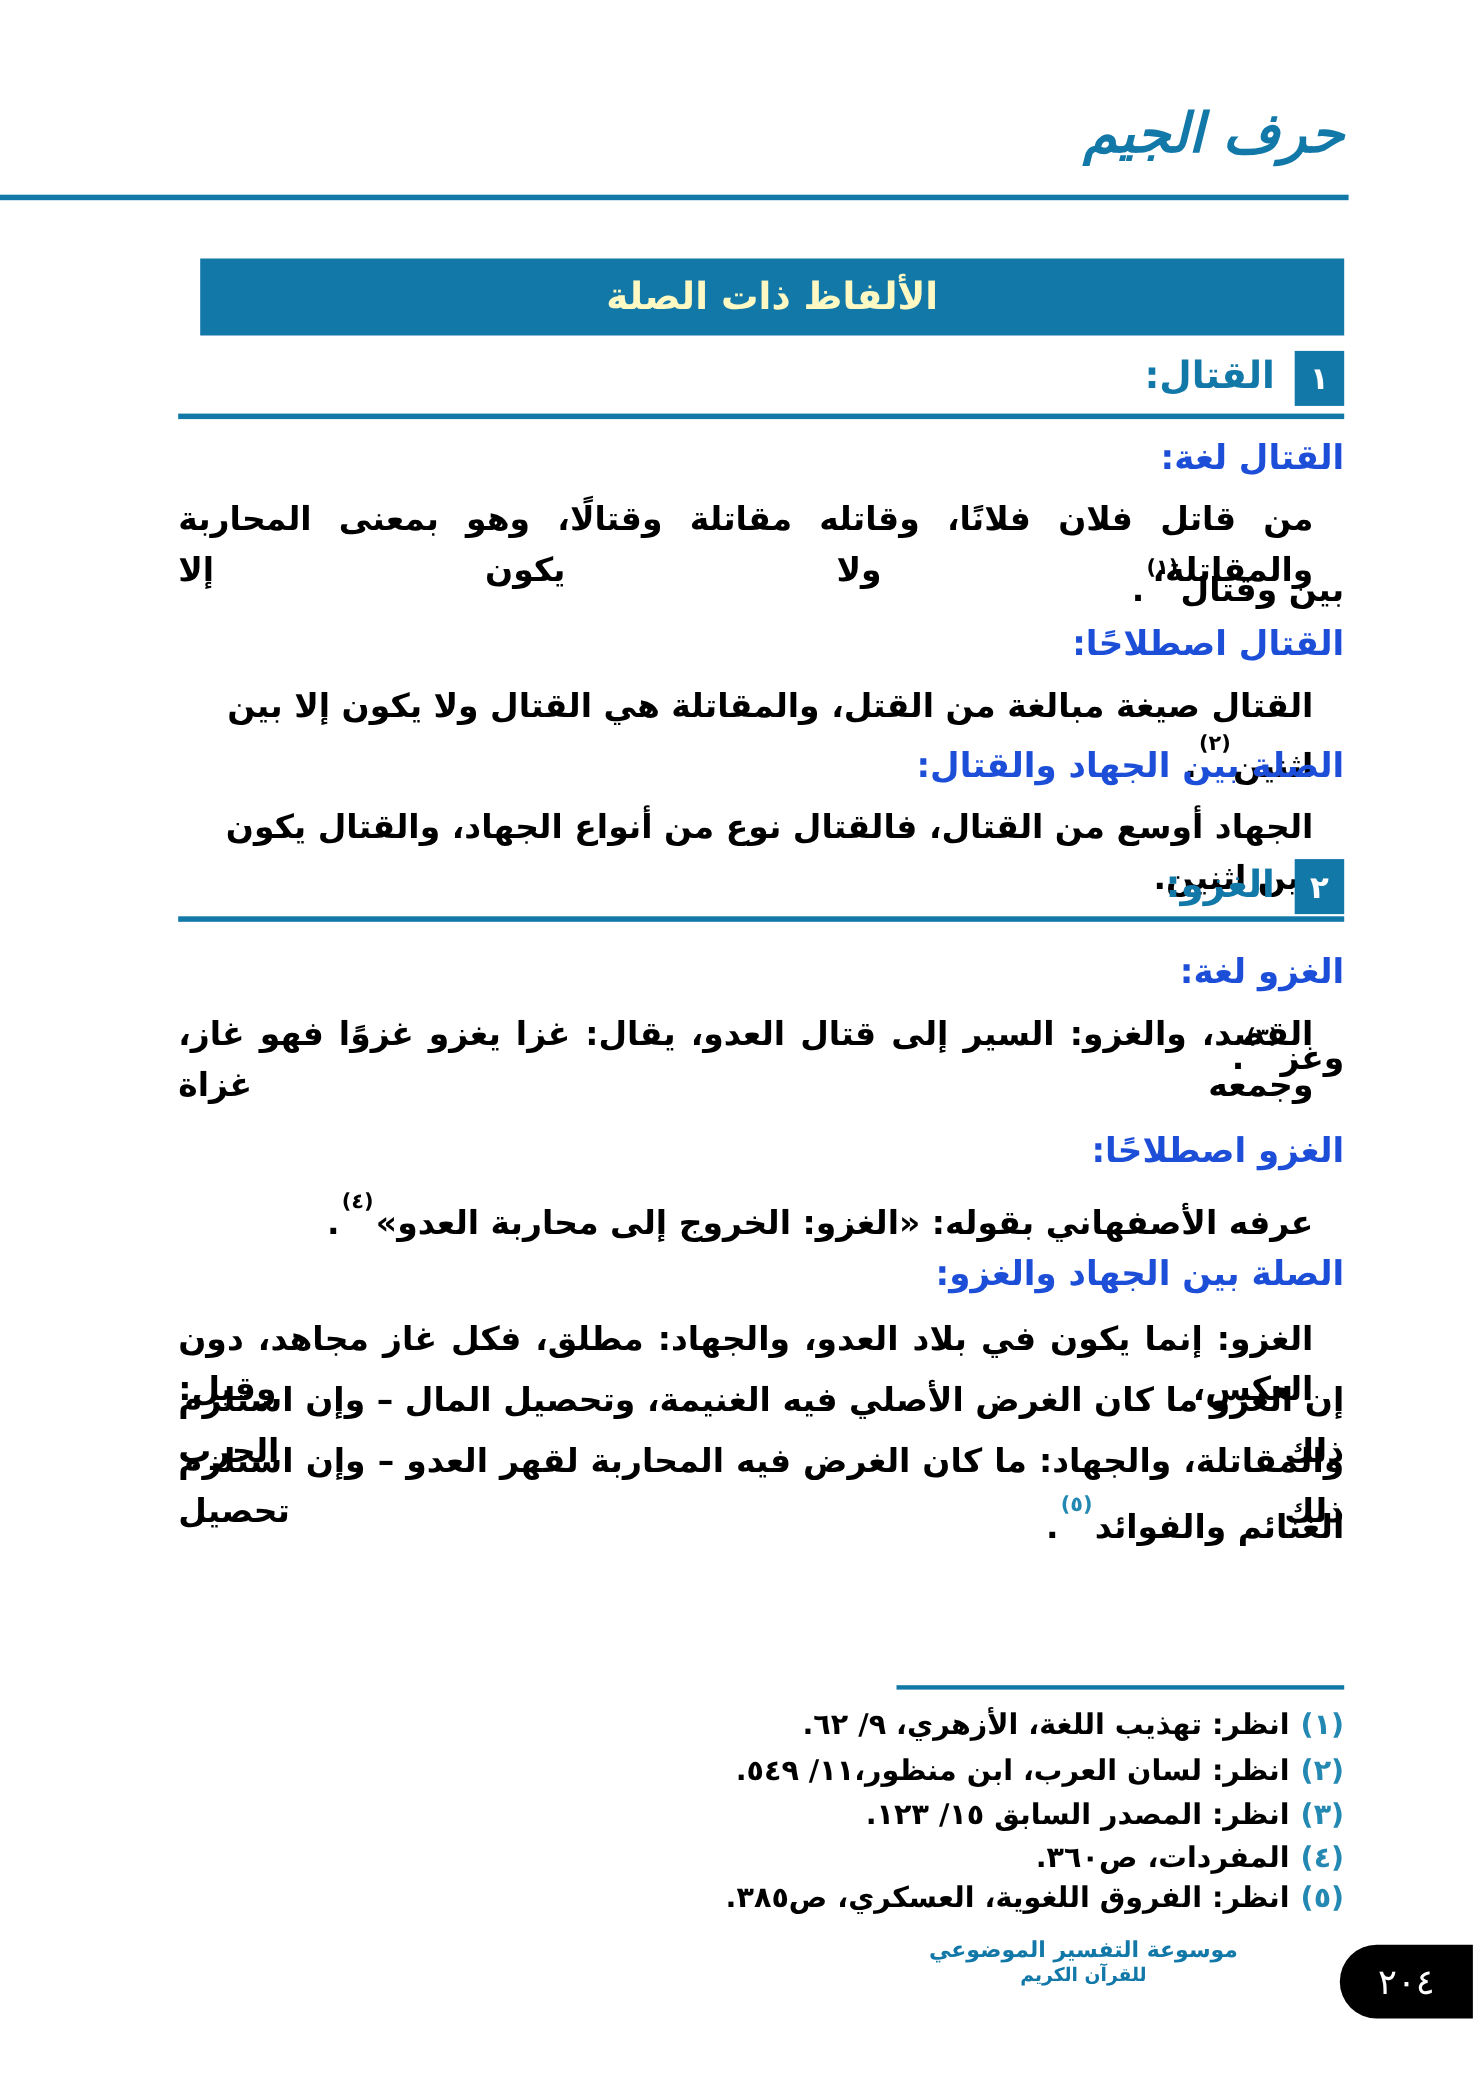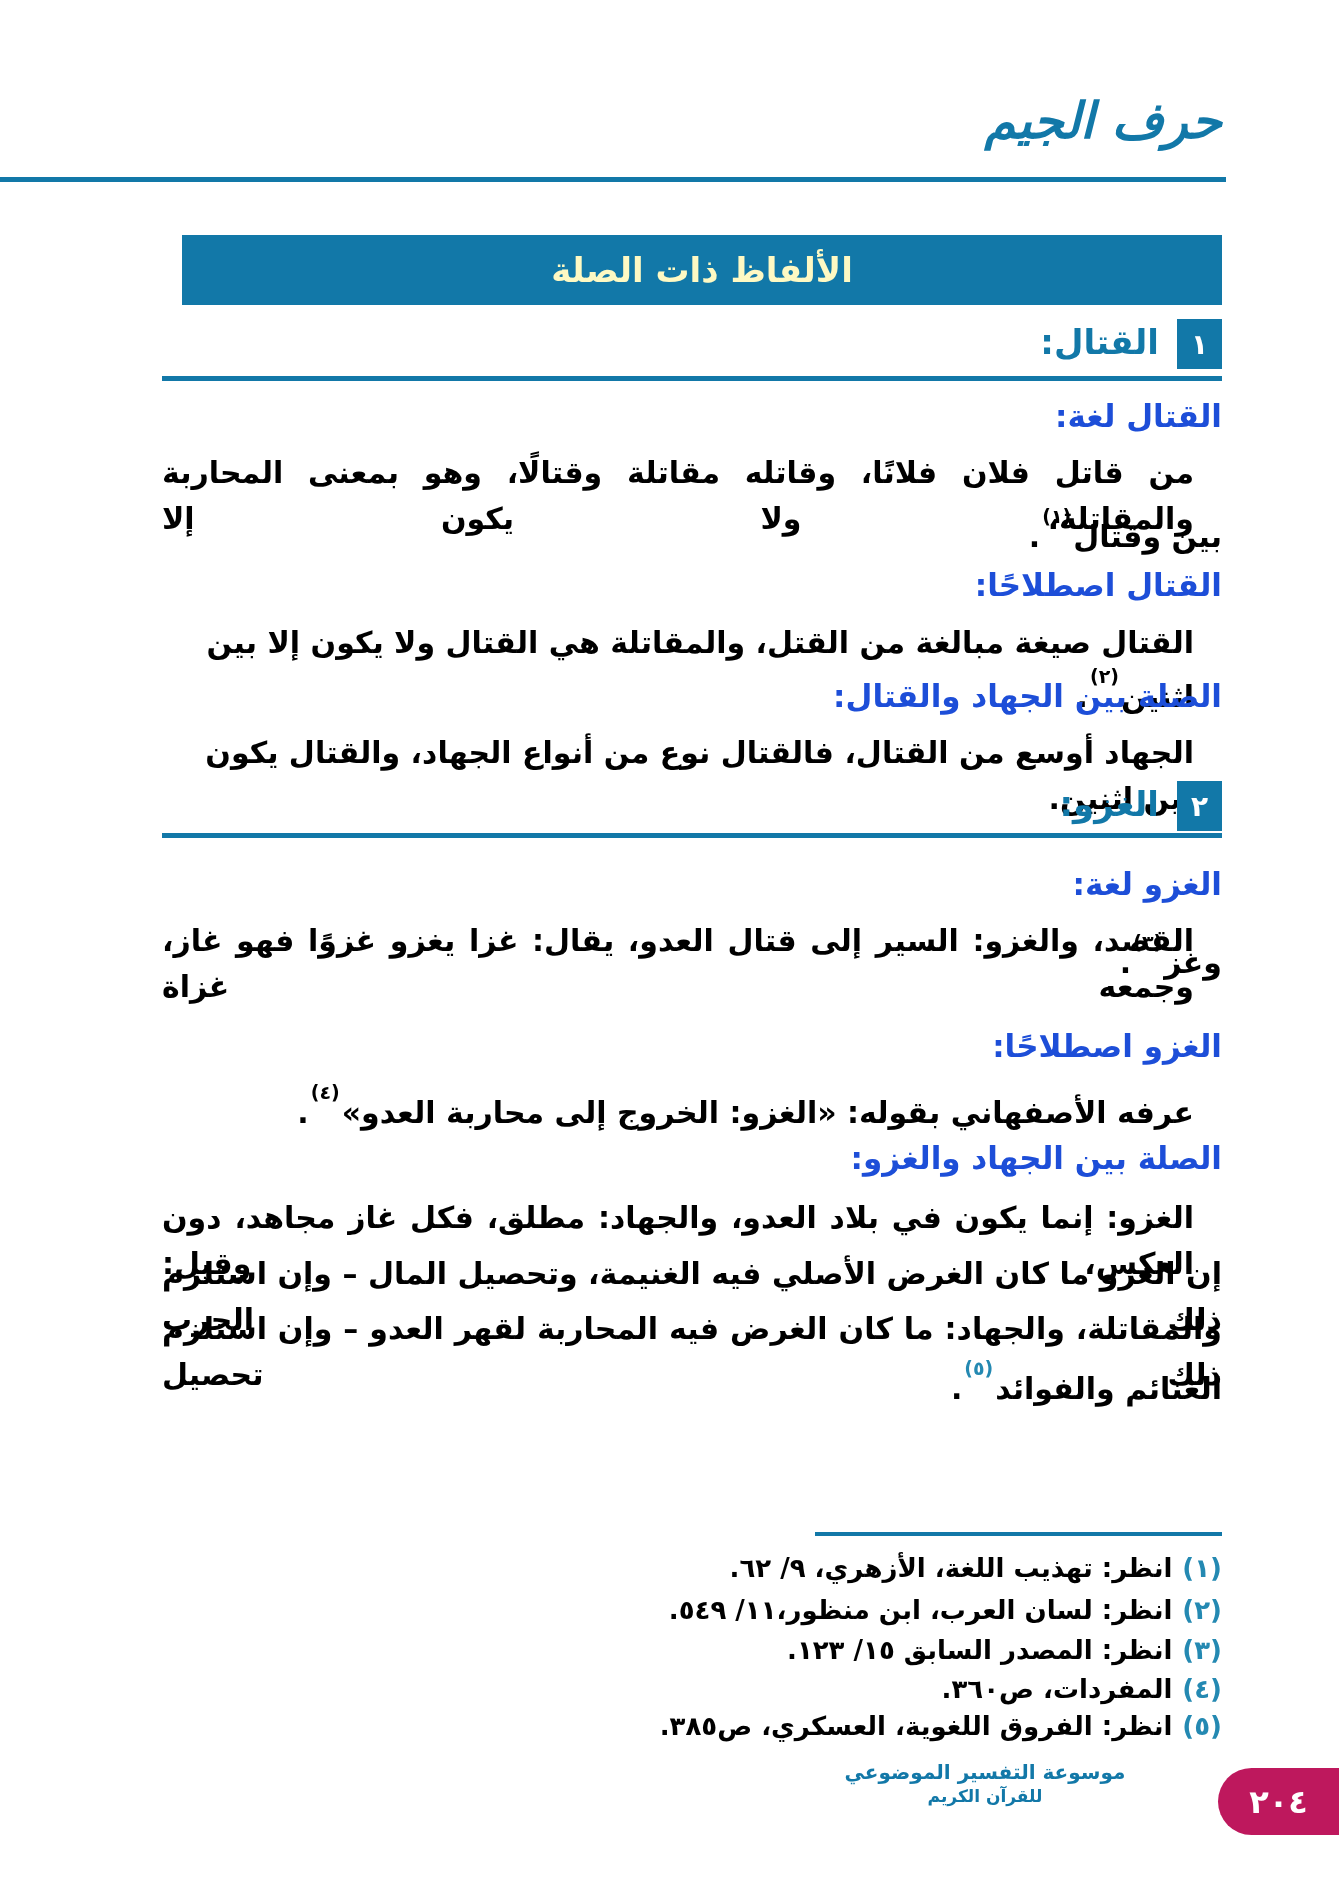--- a/index.html
+++ b/index.html
@@ -71,23 +71,23 @@
   .fn-num{color:#2489b2;padding-left:10px;}
   
   .logo{
     left:820px;top:1760px;width:330px;
     text-align:center;color:#1278a8;direction:rtl;
   }
   .logo-line1{font-size:20px;font-weight:bold;}
   .logo-line2{font-size:17px;font-weight:bold;margin-top:2px;}
   .page-badge{
     right:0;top:1768px;width:121px;height:67px;
-    background:#be185d;border-radius:34px 0 0 34px;
+    background:#000000;border-radius:34px 0 0 34px;
     display:flex;align-items:center;justify-content:center;
-    color:#ffffff;font-size:32px;font-weight:bold;
+    color:#ffffff;font-size:32px;font-weight:normal;
   }
 </style>
 </head>
 <body>
 
 <div class="page">
 
   <div class="abs chapter-cal">حرف الجيم</div>
   <div class="abs top-rule"></div>
 

